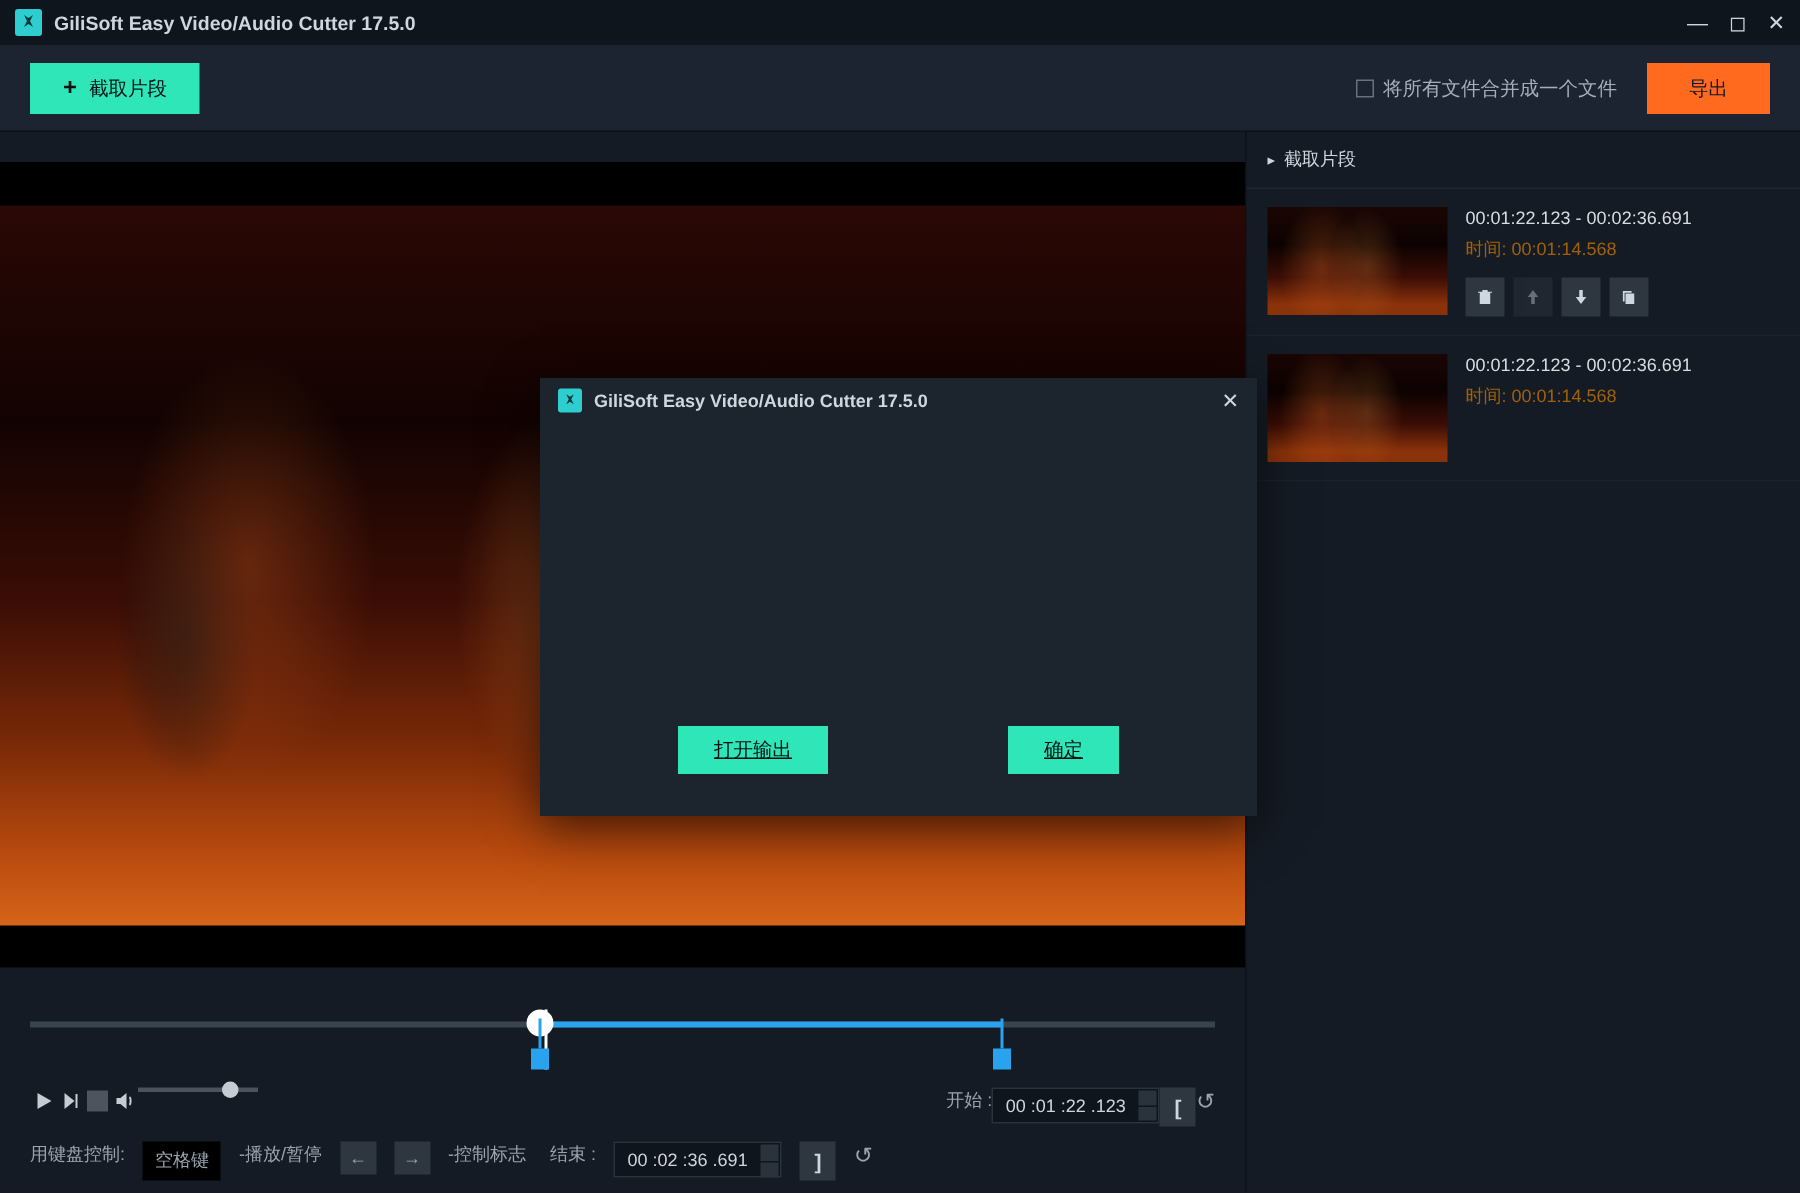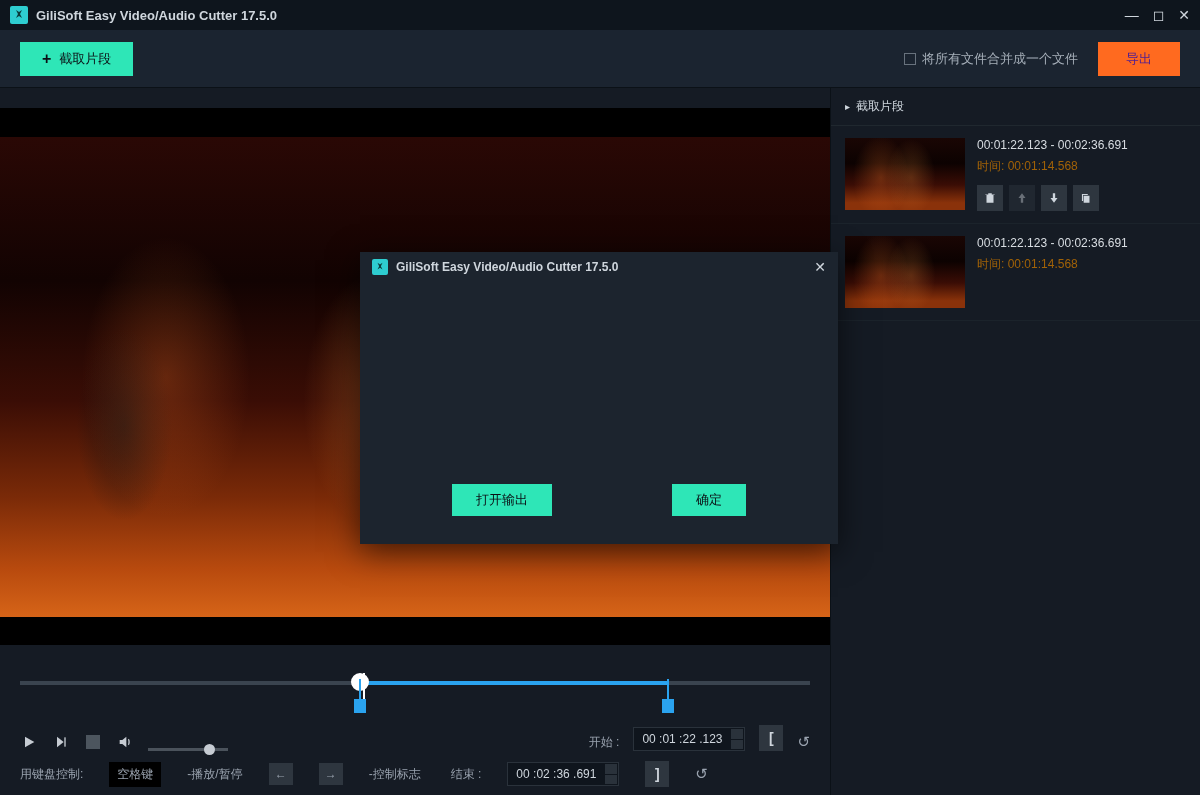--- a/index.html
+++ b/index.html
@@ -11,21 +11,21 @@
 .titlebar .title { color: #cfd6dd; font-weight: bold; font-size: 13px; flex: 1; }
 .titlebar .win-controls { display: flex; gap: 14px; color: #cfd6dd; }
 .titlebar .win-controls span { cursor: pointer; font-size: 14px; line-height: 1; }
 
 .toolbar { height: 58px; background: #1b2430; border-bottom: 1px solid #0b1117; display: flex; align-items: center; padding: 0 20px; gap: 20px; }
 .btn-add { background: #2ee6b7; color: #0b0f14; border: none; padding: 8px 22px; font-size: 13px; cursor: pointer; display: flex; align-items: center; gap: 8px; }
 .btn-add .plus { font-size: 16px; font-weight: bold; }
 .toolbar .spacer { flex: 1; }
 .merge-check { display: flex; align-items: center; gap: 6px; color: #a6afb9; font-size: 13px; }
 .merge-check .box { width: 12px; height: 12px; border: 1px solid #68727d; }
-.btn-export { background: #ff6a1f; color: #4c1d95; border: none; padding: 8px 28px; font-size: 13px; cursor: pointer; }
+.btn-export { background: #ff6a1f; color: #0f172a; border: none; padding: 8px 28px; font-size: 13px; cursor: pointer; }
 
 .main { display: flex; height: calc(795px - 30px - 58px); }
 .left { flex: 1; display: flex; flex-direction: column; background: #151b24; }
 .preview-wrap { flex: 1; display:flex; align-items:center; justify-content:center; background:#000; margin: 20px 0 10px 0;}
 .preview { width: 100%; height: 480px; background: linear-gradient(180deg,#2a0805 0%,#120302 30%,#3a0d05 55%,#7a2a08 75%,#b84a0e 90%,#d66418 100%); position: relative; overflow:hidden;}
 .preview::before{content:"";position:absolute;inset:0;background:
   radial-gradient(ellipse 120px 200px at 20% 50%,rgba(255,120,40,.25),transparent 70%),
   radial-gradient(ellipse 100px 180px at 45% 55%,rgba(255,150,60,.3),transparent 70%),
   radial-gradient(ellipse 80px 160px at 15% 60%,rgba(20,20,20,.6),transparent 60%);
 }
@@ -33,35 +33,35 @@
 .timeline-panel { padding: 14px 20px 8px 20px; }
 .time-row { display: flex; justify-content: space-between; color: #818c97; font-size: 12px; margin-bottom: 6px; }
 .track { position: relative; height: 40px; margin-bottom: 16px; }
 .track-line { position: absolute; top: 12px; left: 0; right: 0; height: 4px; background: #3a444f; }
 .track-sel { position: absolute; top: 12px; height: 4px; background: #2aa3ef; }
 .handle-circle { position: absolute; top: 4px; width: 18px; height: 18px; border-radius: 50%; background: #fff; border: 2px solid #fff; transform: translateX(-50%); }
 .handle-l, .handle-r { position: absolute; top: 30px; width: 12px; height: 14px; background: #2aa3ef; transform: translateX(-50%); }
 .handle-l::after,.handle-r::after{content:"";position:absolute;top:-20px;left:5px;width:2px;height:20px;background:#2aa3ef;}
 .playhead-line { position: absolute; top: 4px; width: 2px; height: 40px; background: #fff; transform: translateX(-50%); }
 
-.controls-row { display: flex; align-items: flex-end; gap: 14px; color: #c6ccd3; margin-bottom: 10px; }
+.controls-row { display: flex; align-items: flex-start; color: #c6ccd3; margin-bottom: 10px; }
 .controls-row svg { fill: #c6ccd3; }
 .icon-btn { width: 18px; height: 18px; cursor: pointer; display:flex; align-items:center; justify-content:center; }
 .stop-sq { width: 14px; height: 14px; background: #4c555e; }
 .vol-slider { width: 80px; height: 3px; background: #4a525b; position: relative; }
 .vol-slider::after { content: ""; position: absolute; left: 56px; top: -4px; width: 11px; height: 11px; border-radius: 50%; background: #c6ccd3; }
 .lbl { color: #9aa3af; font-size: 12px; }
 .time-input { background: #0f151d; border: 1px solid #2a323b; color: #cfd6dd; padding: 4px 18px 4px 8px; font-size: 12px; position: relative; width: 112px; }
 .spinner { position: absolute; right: 2px; top: 2px; bottom: 2px; width: 12px; display: flex; flex-direction: column; gap: 1px; }
 .spinner span { flex: 1; background: #2a323b; }
 .time-wrap { position: relative; display: inline-block; }
 .bracket-btn { width: 24px; height: 26px; background: #2e363f; color: #cfd6dd; display: flex; align-items: center; justify-content: center; font-weight: bold; cursor: pointer; font-size:14px;}
 .reset-ico { cursor: pointer; color:#9aa3af; font-size:15px;}
 
-.controls-row2 { display: flex; align-items: center; gap: 26px; color: #9aa3af; font-size: 12px; }
+.controls-row2 { display: flex; gap: 12px; color: #9aa3af; font-size: 12px; }
 .kbd-chip { background: #000000; padding: 4px 8px; }
 .arrow-chip { width: 24px; height: 22px; background: #2e363f; display: flex; align-items: center; justify-content: center; }
 
 .btn-cut { position: absolute; right: 20px; bottom: 18px; width: 128px; height: 58px; background: #2e363f; color: #e4e8ec; display: flex; align-items: center; justify-content: center; font-size: 14px; cursor: pointer; }
 
 .right { width: 370px; border-left: 1px solid #0b1117; background: #151b24; overflow-y: auto; }
 .seg-header { padding: 10px 14px; color: #cfd6dd; font-size: 12px; display: flex; align-items: center; gap: 6px; border-bottom: 1px solid #20282f; }
 .seg-header .arrow { font-size: 10px; }
 .seg-item { display: flex; padding: 12px 14px; gap: 12px; border-bottom: 1px solid #1b232b; }
 .thumb { width: 120px; height: 72px; background: linear-gradient(180deg,#1a0604 0%,#0c0201 35%,#3a0d05 65%,#8a320a 90%); flex-shrink: 0; position:relative; overflow:hidden;}
@@ -78,21 +78,21 @@
 .seg-actions svg { width: 14px; height: 14px; fill: #cfd6dd; }
 
 .modal { position: absolute; left: 360px; top: 252px; width: 478px; height: 292px; background: #1c242e; box-shadow: 0 8px 30px rgba(0,0,0,.6); }
 .modal-title { height: 30px; display: flex; align-items: center; padding: 0 12px; }
 .modal-title .app-icon { width: 16px; height: 16px; background: #2ecdd0; margin-right: 8px; border-radius: 2px; display:flex;align-items:center;justify-content:center;}
 .modal-title .app-icon svg{width:10px;height:10px;}
 .modal-title .t { color: #cfd6dd; font-weight: bold; font-size: 12px; flex: 1; }
 .modal-title .x { color: #cfd6dd; font-size: 14px; cursor: pointer; }
 .modal-body { text-align: center; padding-top: 86px; color: #e4e8ec; font-size: 15px; }
 .modal-btns { position: absolute; bottom: 28px; left: 0; right: 0; display: flex; justify-content: center; gap: 120px; }
-.modal-btns button { background: #2ee6b7; color: #0b0f14; border: none; padding: 7px 24px; font-size: 13px; cursor: pointer; }
+.modal-btns button { background: #2ee6b7; color: #0b0f14; border: none; padding: 7px 24px; font-size: 13px; cursor: pointer; text-decoration: underline; }
 
 .left-bottom { position: relative; }
 </style>
 </head>
 <body>
 
 <div class="titlebar">
   <span class="app-icon">
     <svg viewBox="0 0 24 24">
         <path fill="#0b3a3a" d="M6 2l4 8-4 8 6-4 6 4-4-8 4-8-6 4z"></path>

